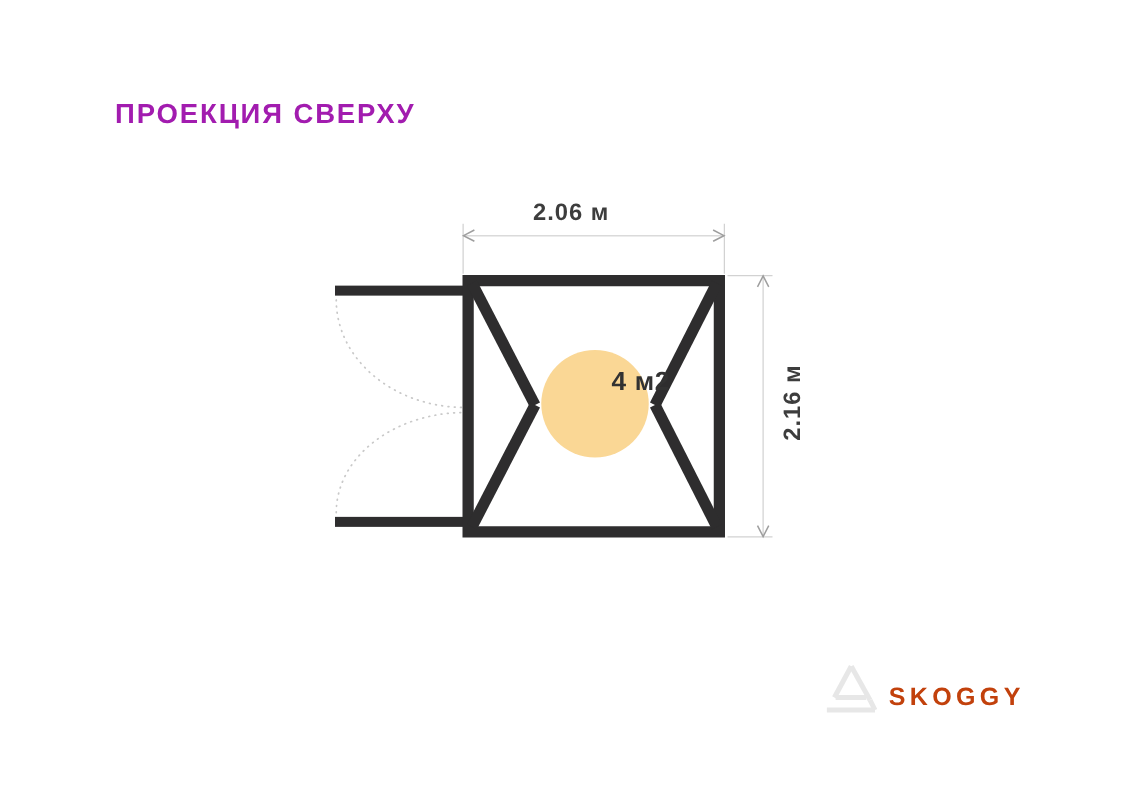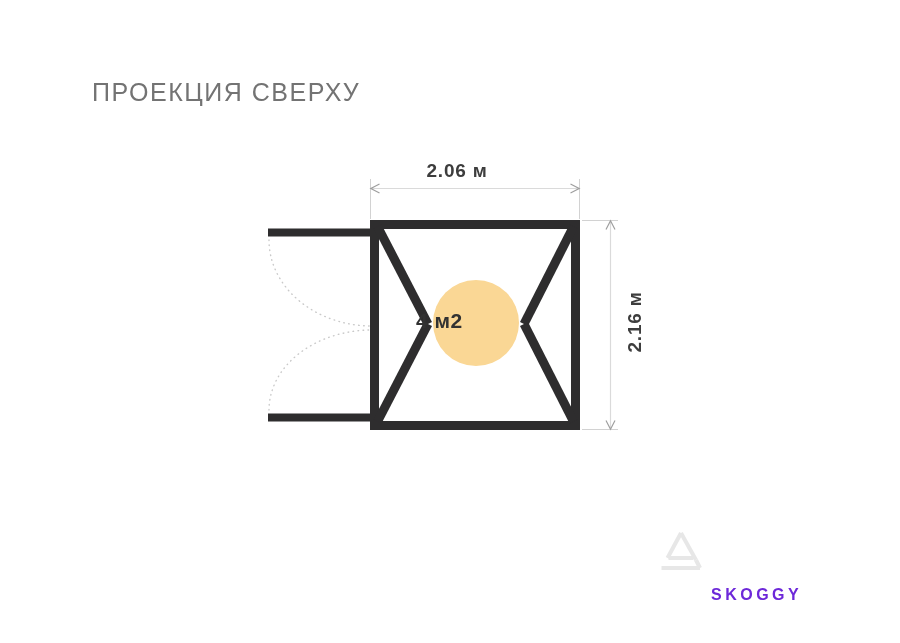--- a/index.html
+++ b/index.html
@@ -6,50 +6,49 @@
   body {
     width: 900px; height: 643px;
     background: #ffffff;
     font-family: "Liberation Sans", "DejaVu Sans", sans-serif;
     position: relative;
     overflow: hidden;
   }
   .abs { position: absolute; }
   .page-title {
     left: 92px; top: 78px;
-    font-size: 25px; font-weight: 400;
+    font-size: 22px; font-weight: 700;
     letter-spacing: 1.5px;
-    color: #737373;
+    color: #a21caf;
   }
   .dim-label {
     font-size: 19px; font-weight: 700;
     letter-spacing: 0.8px;
     color: #3d3d3d;
     text-align: center;
   }
   .dim-label-width { left: 357px; top: 160px; width: 200px; }
   .dim-label-height {
     left: 560px; top: 311px; width: 150px;
     transform: rotate(-90deg);
   }
   .area-label {
-    left: 416px; top: 309px; width: 120px;
+    left: 416px; top: 294px; width: 120px;
     font-size: 21px; font-weight: 700;
     letter-spacing: 0.5px;
     color: #323232;
-    text-align: left;
+    text-align: right;
   }
   .diagram-svg { left: 0; top: 0; }
   .logo-svg { left: 660px; top: 529px; }
   .logo-text {
     left: 711px; top: 547px;
-    font-size: 16px; font-weight: 700;
+    font-size: 20px; font-weight: 700;
     letter-spacing: 3.5px;
-    color: #6d28d9;
-    margin-top: 39px;
+    color: #c2410c;
   }
 </style>
 </head>
 <body>
 
 <div class="abs page-title">ПРОЕКЦИЯ СВЕРХУ</div>
 
 <svg class="abs diagram-svg" width="900" height="643" viewBox="0 0 900 643">
 
   <g>

